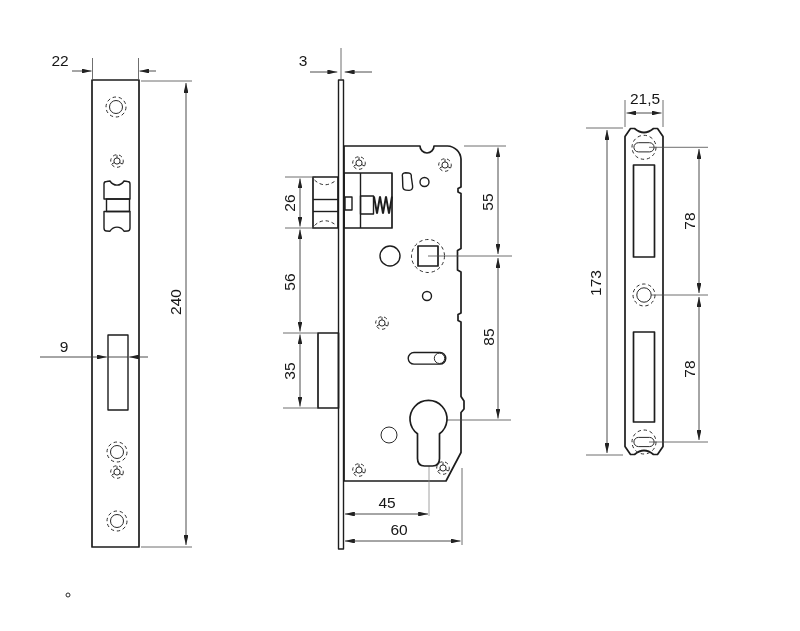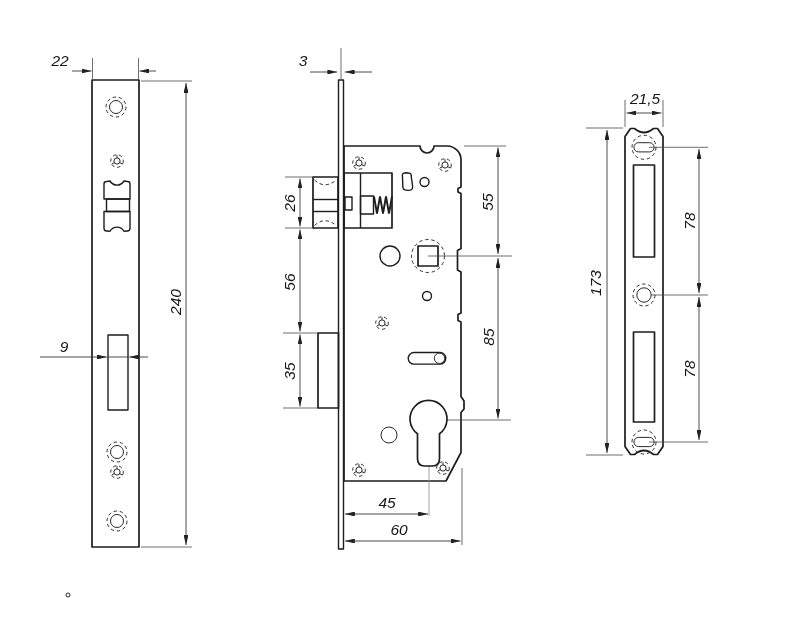--- a/index.html
+++ b/index.html
@@ -1,16 +1,16 @@
 <!DOCTYPE html>
 <html><head>
 <meta charset="utf-8">
 <style>
   html,body{margin:0;padding:0;background:#ffffff;}
-  .stage{position:relative;width:800px;height:631px;background:#fff;overflow:hidden;font-style:italic;}
+  .stage{position:relative;width:800px;height:631px;background:#fff;overflow:hidden;}
   svg{display:block;}
   .outline{fill:none;stroke:#1d1d1d;stroke-width:1.7;stroke-linejoin:round;}
   .outline2{fill:none;stroke:#1d1d1d;stroke-width:1.4;stroke-linejoin:round;}
   .thin{fill:none;stroke:#2a2a2a;stroke-width:1;}
   .dasharc{fill:none;stroke:#2f2f2f;stroke-width:1;stroke-dasharray:3.4 2.8;}
   .dim{fill:none;stroke:#383838;stroke-width:0.9;}
   .ext{fill:none;stroke:#4a4a4a;stroke-width:0.8;}
   .cl{fill:none;stroke:#8a8a8a;stroke-width:0.8;}
   .whitefill{fill:#ffffff;}
   text{font-family:"Liberation Sans","DejaVu Sans",sans-serif;font-size:15.5px;fill:#161616;}

